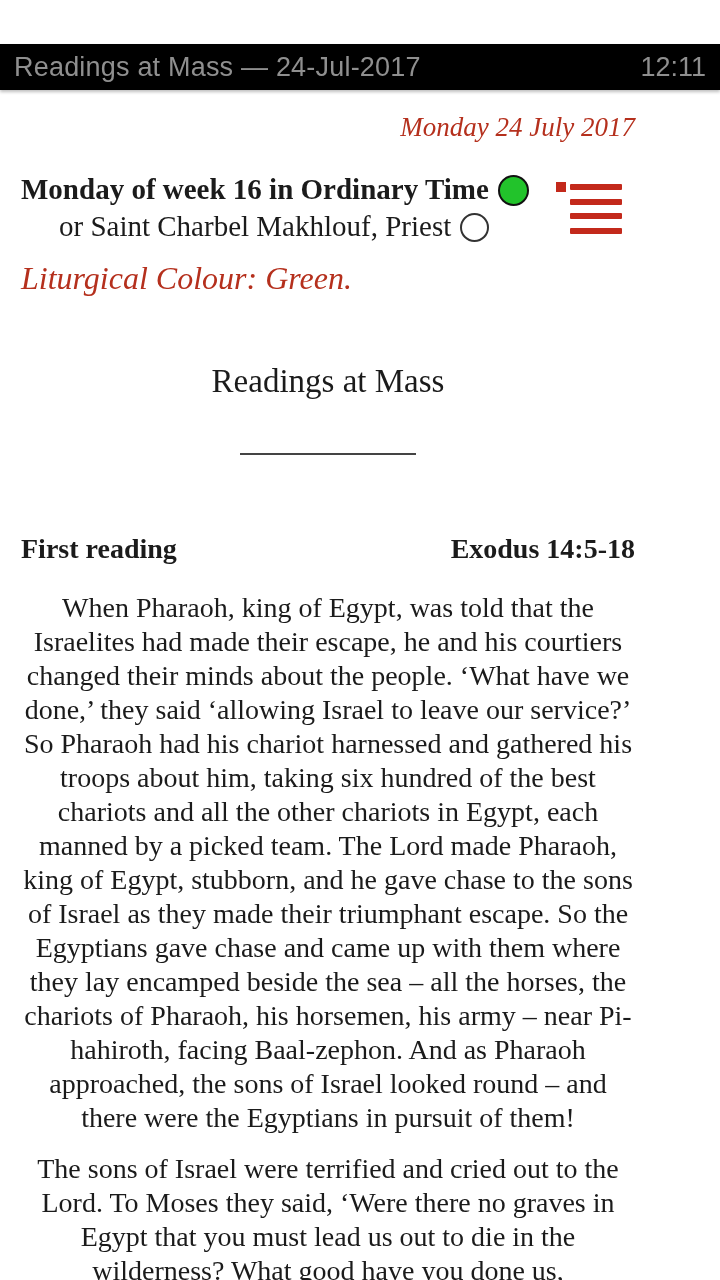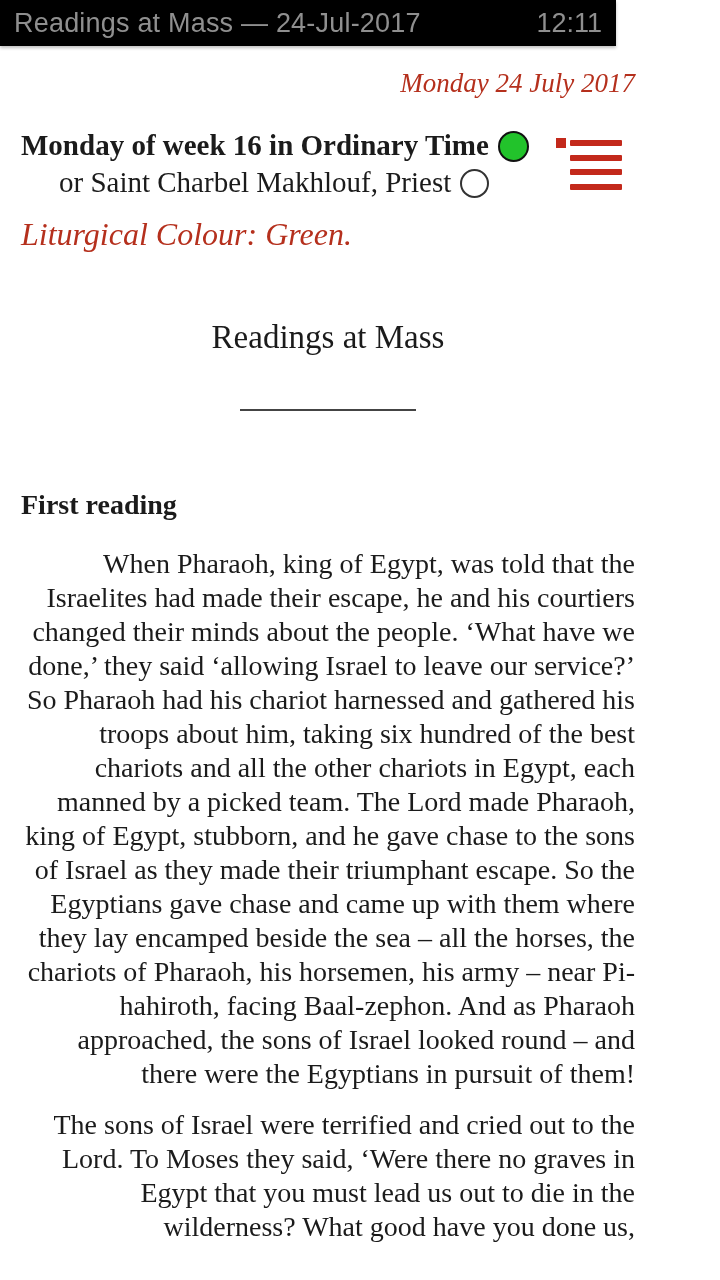--- a/index.html
+++ b/index.html
@@ -7,31 +7,32 @@
     padding: 0;
     width: 720px;
     height: 1280px;
     overflow: hidden;
     background: #ffffff;
     font-family: "Liberation Serif", serif;
     color: #1b1b1b;
   }
   
   .appbar {
-    width: 616px;
+    width: 720px;
     height: 46px;
     background: #000000;
     display: flex;
     align-items: center;
     justify-content: space-between;
     box-sizing: border-box;
     padding: 0 14px;
     font-family: "Liberation Sans", sans-serif;
     color: #8f8f8f;
     box-shadow: 0 2px 3px rgba(0,0,0,0.25);
+    margin-top: 44px;
   }
   .appbar-title {
     font-size: 27px;
     letter-spacing: 0.2px;
     white-space: nowrap;
   }
   .appbar-time {
     font-size: 27px;
     white-space: nowrap;
   }
@@ -146,21 +147,21 @@
     display: flex;
     justify-content: space-between;
     font-weight: bold;
     font-size: 28px;
     line-height: 34px;
   }
   .body-para {
     margin: 25px 0 0 0;
     font-size: 28px;
     line-height: 34px;
-    text-align: right;
+    text-align: center;
   }
   .body-para + .body-para {
     margin-top: 17px;
   }
 </style>
 </head>
 <body>
 
 <header class="appbar">
   <span class="appbar-title">Readings at Mass — 24-Jul-2017</span>
@@ -190,18 +191,19 @@
   </div>
 
   <div class="lit-colour">Liturgical Colour: Green.</div>
 
   <h1 class="page-title">Readings at Mass</h1>
 
   <div class="divider"></div>
 
   <div class="reading-header">
     <span>First reading</span>
+    <span>Exodus 14:5-18</span>
   </div>
 
   <p class="body-para">When Pharaoh, king of Egypt, was told that the Israelites had made their escape, he and his courtiers changed their minds about the people. ‘What have we done,’ they said ‘allowing Israel to leave our service?’ So Pharaoh had his chariot harnessed and gathered his troops about him, taking six hundred of the best chariots and all the other chariots in Egypt, each manned by a picked team. The Lord made Pharaoh, king of Egypt, stubborn, and he gave chase to the sons of Israel as they made their triumphant escape. So the Egyptians gave chase and came up with them where they lay encamped beside the sea – all the horses, the chariots of Pharaoh, his horsemen, his army – near Pi-hahiroth, facing Baal-zephon. And as Pharaoh approached, the sons of Israel looked round – and there were the Egyptians in pursuit of them!</p>
   <p class="body-para">The sons of Israel were terrified and cried out to the Lord. To Moses they said, ‘Were there no graves in Egypt that you must lead us out to die in the wilderness? What good have you done us,</p>
 
 </div>
 
 </body></html>

